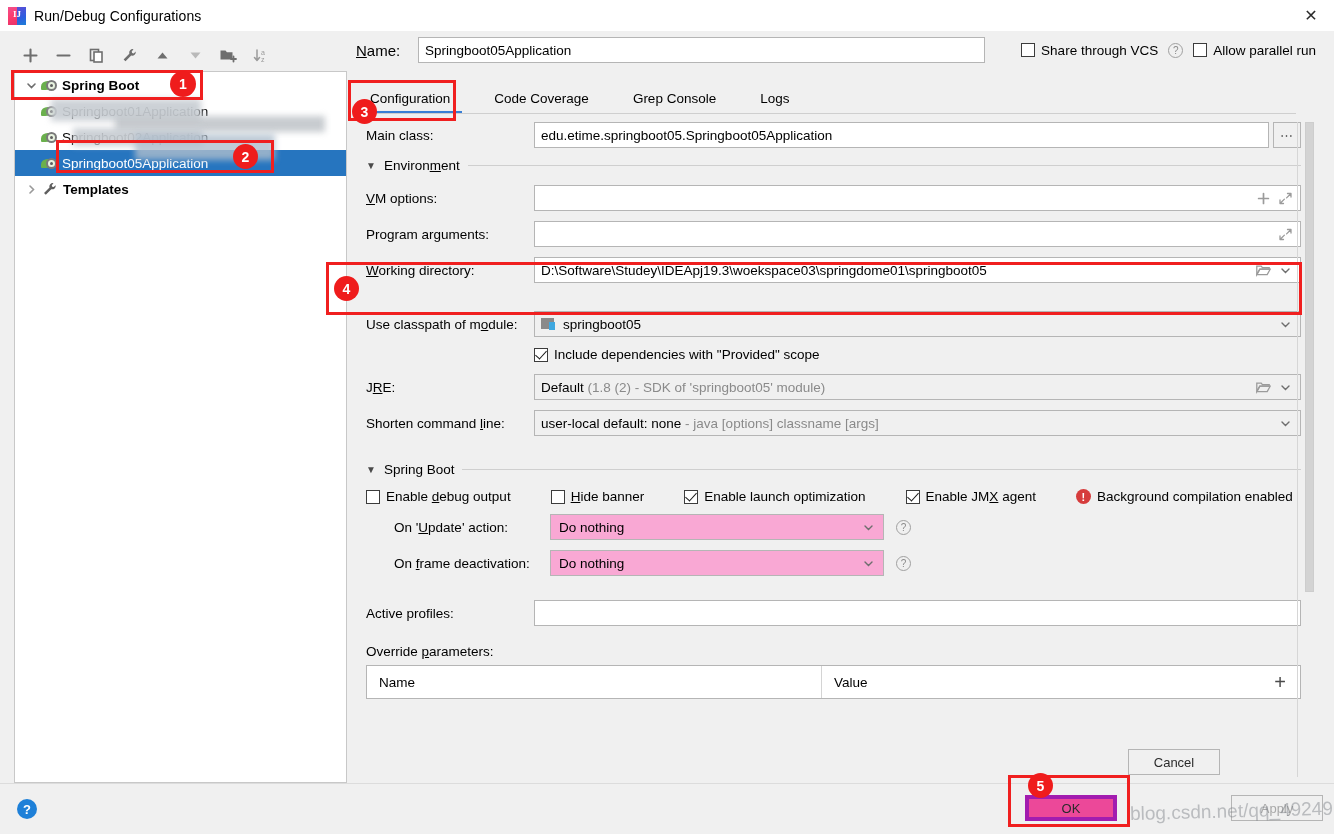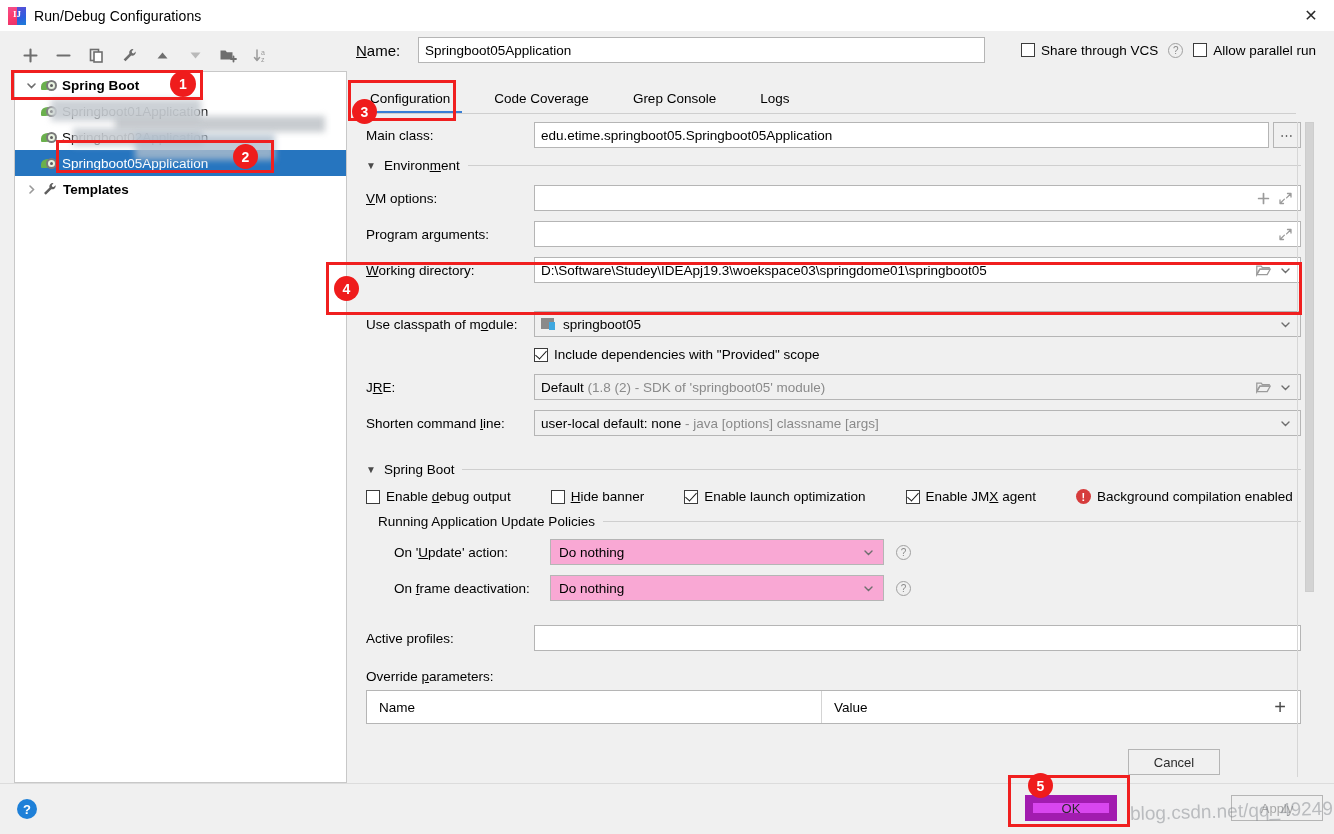--- a/index.html
+++ b/index.html
@@ -248,21 +248,21 @@
     border-radius: 50%; background: #1e80d8; color: #fff;
     font-size: 13px; display: flex; align-items: center; justify-content: center;
     font-weight: bold;
   }
   .btn {
     position: absolute; height: 26px; width: 92px;
     border: 1px solid #b5b5b5; background: #f0f0f0;
     display: flex; align-items: center; justify-content: center;
     font-size: 13px; color: #2b2b2b;
   }
-  .btn.primary { border: 8px solid #a21caf; background: #d946ef; }
+  .btn.primary { border: 4px solid #a21caf; background: #ec4899; }
   .btn.disabled { color: #a8a8a8; }
 
   
   .anno {
     position: absolute; border: 3px solid #f01f1f; pointer-events: none;
   }
   .badge {
     position: absolute; border-radius: 50%; background: #ef1c1c; color: #fff;
     display: flex; align-items: center; justify-content: center;
     font-size: 14px; font-weight: bold; font-family: "Liberation Sans", sans-serif;
@@ -576,24 +576,20 @@
         <div class="cb checked"></div>
         <span>Enable JM<span class="u">X</span> agent</span>
       </div>
       <div class="checkrow">
         <div class="warn-icon">!</div>
         <span>Background compilation enabled</span>
       </div>
     </div>
 
     <div class="policies-box">
-      <div class="section" style="margin:6px 0 10px 0;">
-        <span class="sect-title">Running Application Update Policies</span>
-        <span class="sect-line"></span>
-      </div>
       <div class="policy-row">
         <div class="policy-label">On '<span class="u">U</span>pdate' action:</div>
         <div class="combo">
           <span class="field-val">Do nothing</span>
           <span class="fld-btn">
             <svg width="13" height="13" viewBox="0 0 13 13">
                 <path d="M3 5l3.5 3.5L10 5" stroke="#6e6e6e" stroke-width="1.4" fill="none" stroke-linecap="round"></path>
               </svg>
           </span>
         </div>

